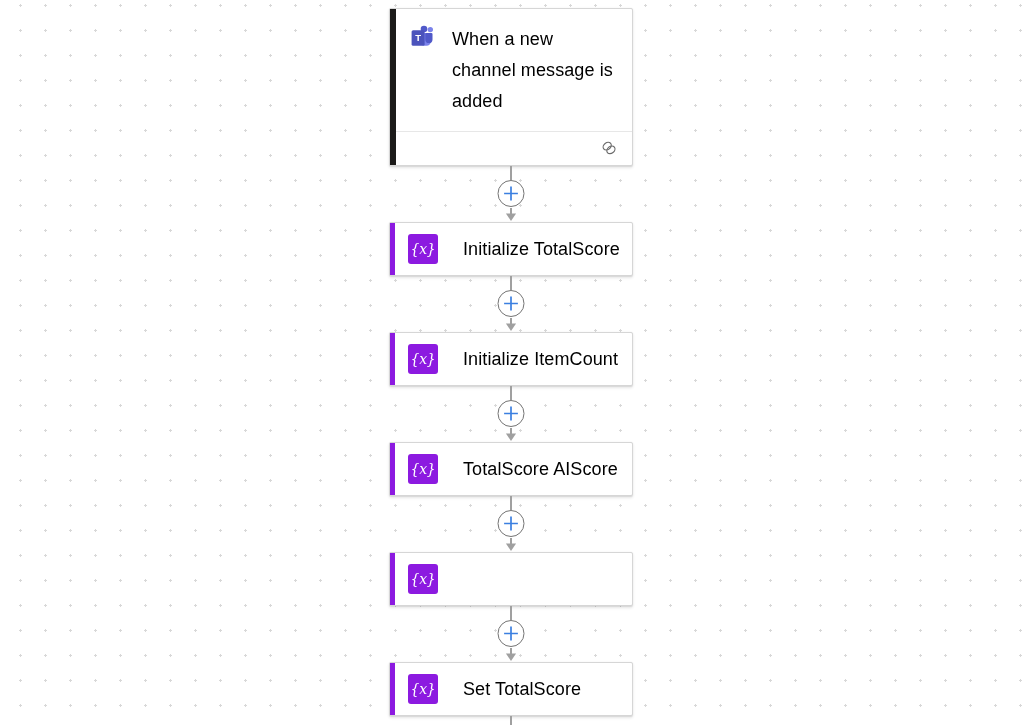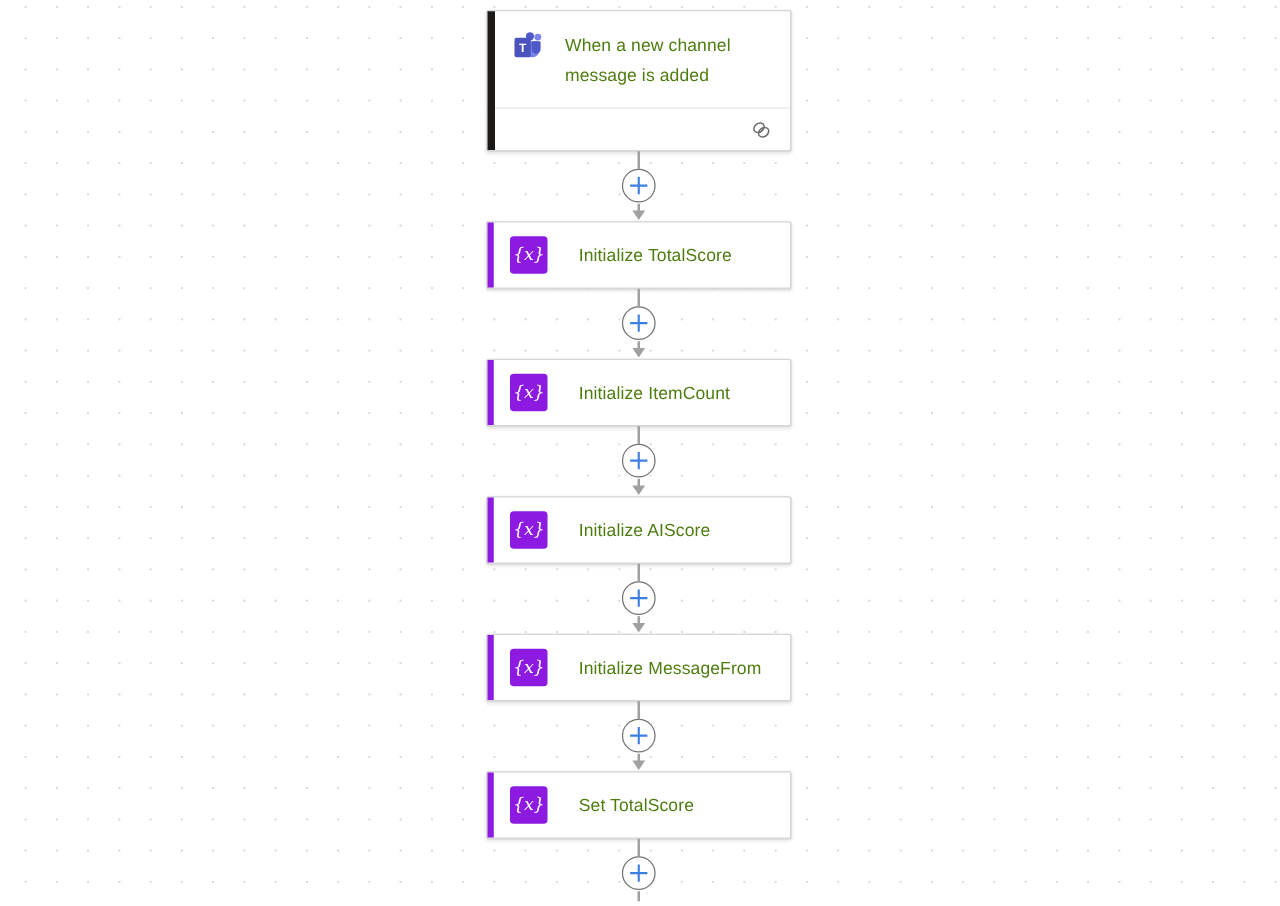--- a/index.html
+++ b/index.html
@@ -53,23 +53,23 @@
 
   .card-body {
     display: flex;
     align-items: flex-start;
     padding: 14px 12px 14px 18px;
     min-height: 52px;
   }
   .card-body.single { align-items: center; padding-top: 11px; padding-bottom: 11px; }
 
   .card-title {
-    font-size: 14px;
+    font-size: 18px;
     line-height: 1.72;
-    color: #4d7c0f;
+    color: #000000;
     letter-spacing: 0.1px;
     padding-left: 14px;
     padding-top: 1px;
   }
   .card-body.single .card-title { line-height: 1.35; padding-top: 0; padding-left: 25px; }
 
   .card-footer {
     border-top: 1px solid #e7e7e7;
     height: 34px;
     display: flex;
@@ -245,46 +245,45 @@
           </svg>
       </div>
     </div>
 
     <div class="card">
       <div class="accent-bar accent-purple"></div>
       <div class="card-body single">
         <span class="icon-box">
           <span class="icon-var">{x}</span>
         </span>
-        <span class="card-title">Initialize AIScore</span>
-      </div>
-    </div>
-
-    <div class="connector">
-      <div class="conn-line top"></div>
-      <div class="plus-btn">
-        <svg viewBox="0 0 17 17" xmlns="http://www.w3.org/2000/svg">
-          <path d="M8.5 1.6v13.8M1.6 8.5h13.8" stroke="#3b7fe0" stroke-width="1.7"></path>
-        </svg>
-      </div>
-      <div class="conn-line bottom"></div>
-      <div class="arrow-head">
-        <svg viewBox="0 0 11 8" xmlns="http://www.w3.org/2000/svg">
-            <path d="M5.5 8 0.4 0.4h10.2z" fill="#a0a0a0"></path>
-          </svg>
-      </div>
-    </div>
-
-    <div class="card">
-      <div class="accent-bar accent-purple"></div>
-      <div class="card-body single">
-        <span class="icon-box">
-          <span class="icon-var">{x}</span>
-        </span>
-        <span class="card-title">Initialize MessageFrom</span>
+        <span class="card-title">TotalScore AIScore</span>
+      </div>
+    </div>
+
+    <div class="connector">
+      <div class="conn-line top"></div>
+      <div class="plus-btn">
+        <svg viewBox="0 0 17 17" xmlns="http://www.w3.org/2000/svg">
+          <path d="M8.5 1.6v13.8M1.6 8.5h13.8" stroke="#3b7fe0" stroke-width="1.7"></path>
+        </svg>
+      </div>
+      <div class="conn-line bottom"></div>
+      <div class="arrow-head">
+        <svg viewBox="0 0 11 8" xmlns="http://www.w3.org/2000/svg">
+            <path d="M5.5 8 0.4 0.4h10.2z" fill="#a0a0a0"></path>
+          </svg>
+      </div>
+    </div>
+
+    <div class="card">
+      <div class="accent-bar accent-purple"></div>
+      <div class="card-body single">
+        <span class="icon-box">
+          <span class="icon-var">{x}</span>
+        </span>
       </div>
     </div>
 
     <div class="connector">
       <div class="conn-line top"></div>
       <div class="plus-btn">
         <svg viewBox="0 0 17 17" xmlns="http://www.w3.org/2000/svg">
           <path d="M8.5 1.6v13.8M1.6 8.5h13.8" stroke="#3b7fe0" stroke-width="1.7"></path>
         </svg>
       </div>

